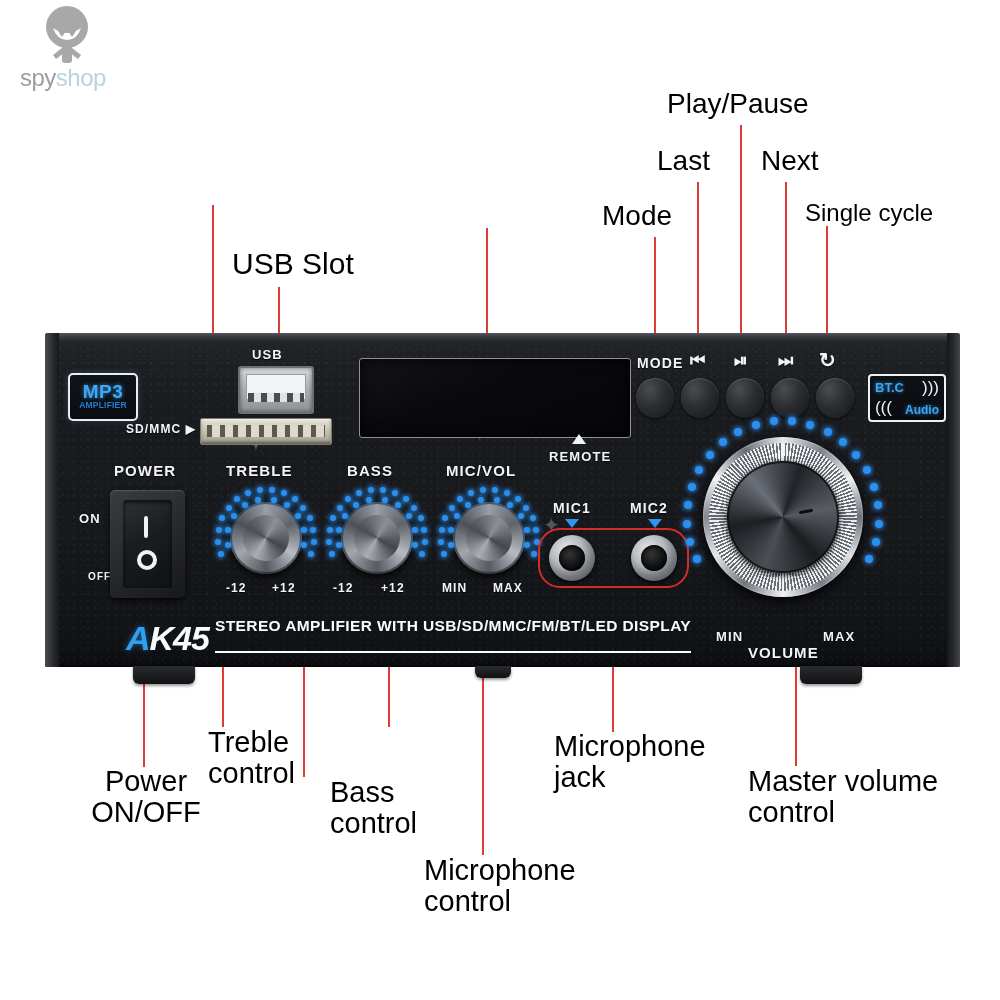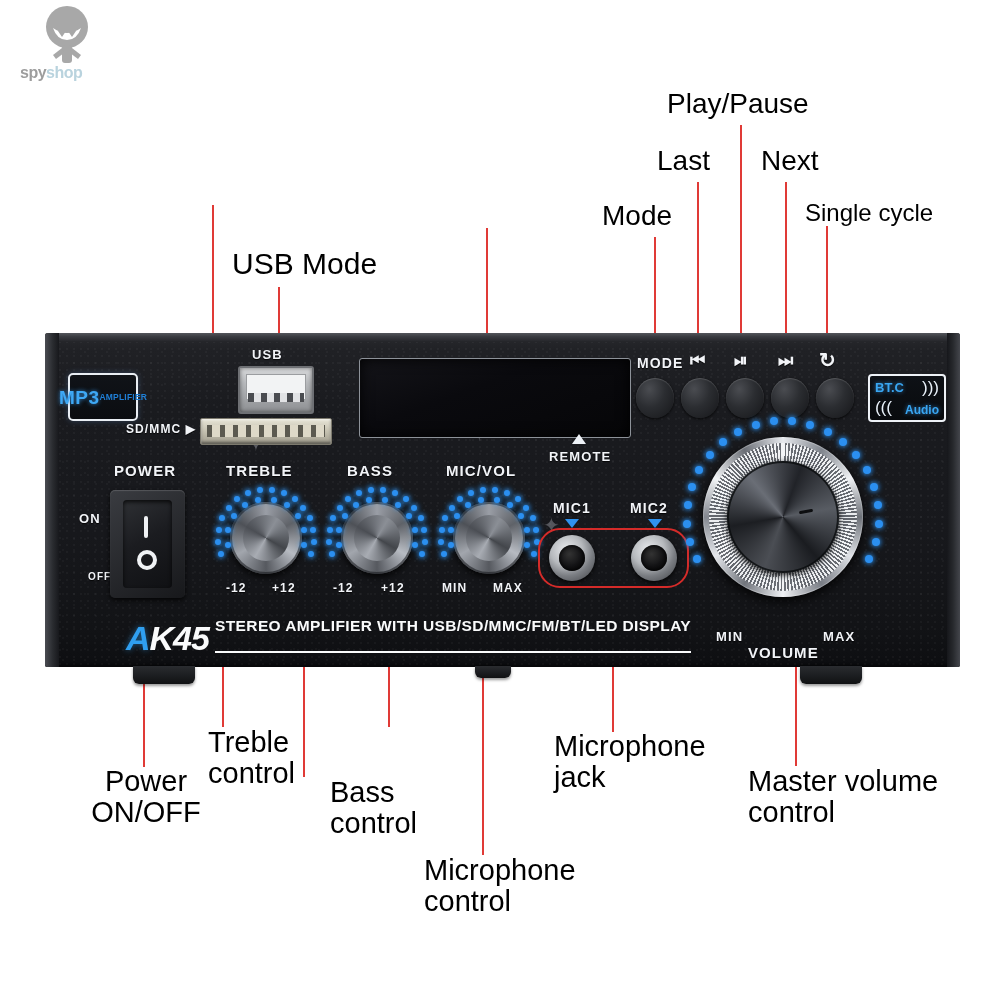--- a/index.html
+++ b/index.html
@@ -6,21 +6,21 @@
   body{
     width:1000px;height:1000px;background:#ffffff;
     font-family:"Liberation Sans", sans-serif;
     overflow:hidden;position:relative;
   }
   #stage{position:absolute;left:0;top:0;width:1000px;height:1000px;}
 
   
   .logo-wrap{position:absolute;left:14px;top:4px;width:110px;height:84px;}
   .logo-fig{position:absolute;left:26px;top:0;width:54px;height:62px;}
-  .logo-text{position:absolute;left:6px;top:60px;font-size:16px;font-weight:700;letter-spacing:-0.5px;}
+  .logo-text{position:absolute;left:6px;top:60px;font-size:24px;font-weight:400;letter-spacing:-0.5px;}
   .logo-spy{color:#9d9d9d;}
   .logo-shop{color:#b9d3de;}
 
   
   .lbl{position:absolute;color:#000;line-height:1.07;white-space:pre;}
   .lbl.c{text-align:center;}
 
   
   .ln{position:absolute;background:#e03a36;width:2px;}
 
@@ -49,21 +49,21 @@
   .sparkle{position:absolute;color:rgba(225,230,240,.30);font-size:26px;pointer-events:none;}
 
   
   .pt{position:absolute;color:#f2f4f8;font-weight:700;letter-spacing:1.1px;
       text-shadow:0 1px 1px rgba(0,0,0,.85);white-space:nowrap;}
 
   
   .mp3{position:absolute;left:68px;top:373px;width:66px;height:44px;
     border:2px solid #e9eef4;border-radius:5px;
     background:linear-gradient(180deg,#101318 0%,#0b0d11 100%);
-    display:flex;flex-direction:row;align-items:center;justify-content:center;
+    display:flex;flex-direction:column;align-items:center;justify-content:center;
     box-shadow:0 0 6px rgba(120,180,255,.25);}
   .mp3 .a{color:#3ea8f5;font-size:19px;font-weight:700;line-height:17px;letter-spacing:.5px;
     text-shadow:0 0 4px rgba(60,160,245,.8);}
   .mp3 .b{color:#1f7fd6;font-size:8.5px;font-weight:700;line-height:11px;letter-spacing:.2px;}
 
   
   .btc{position:absolute;left:868px;top:374px;width:74px;height:44px;
     border:2px solid #eef2f7;border-radius:4px;
     background:linear-gradient(180deg,#0e1116 0%,#090b0e 100%);}
   .btc .t1{position:absolute;left:5px;top:4px;color:#39a6f2;font-size:13px;font-weight:700;
@@ -160,21 +160,21 @@
       <circle cx="27" cy="23" r="21" fill="#a8a8a8"></circle>
       <path d="M13 24 q14 10 28 0 q-4 12 -14 12 q-10 0 -14 -12 z" fill="#ffffff"></path>
       <path d="M18 27 l4 6 l4 -6 z M28 27 l4 6 l4 -6 z" fill="#a8a8a8"></path>
       <rect x="22" y="41" width="10" height="18" rx="3" fill="#a8a8a8"></rect>
       <path d="M22 44 l-9 7 l3 4 l8 -6 z" fill="#a8a8a8"></path>
       <path d="M32 44 l9 7 l-3 4 l-8 -6 z" fill="#a8a8a8"></path>
     </svg>
     <div class="logo-text"><span class="logo-spy">spy</span><span class="logo-shop">shop</span></div>
   </div>
 
-  <div class="lbl" style="left:232px;top:248px;font-size:30px;">USB Mode</div>
+  <div class="lbl" style="left:232px;top:248px;font-size:30px;">USB Slot</div>
   <div class="lbl" style="left:602px;top:201px;font-size:28px;">Mode</div>
   <div class="lbl" style="left:657px;top:146px;font-size:28px;">Last</div>
   <div class="lbl" style="left:667px;top:89px;font-size:28px;">Play/Pause</div>
   <div class="lbl" style="left:761px;top:146px;font-size:28px;">Next</div>
   <div class="lbl" style="left:805px;top:200px;font-size:24px;">Single cycle</div>
 
   <div class="lbl c" style="left:66px;top:766px;width:160px;font-size:29px;">Power<br>ON/OFF</div>
   <div class="lbl" style="left:208px;top:727px;font-size:29px;">Treble<br>control</div>
   <div class="lbl" style="left:330px;top:777px;font-size:29px;">Bass<br>control</div>
   <div class="lbl" style="left:424px;top:855px;font-size:29px;">Microphone<br>control</div>

